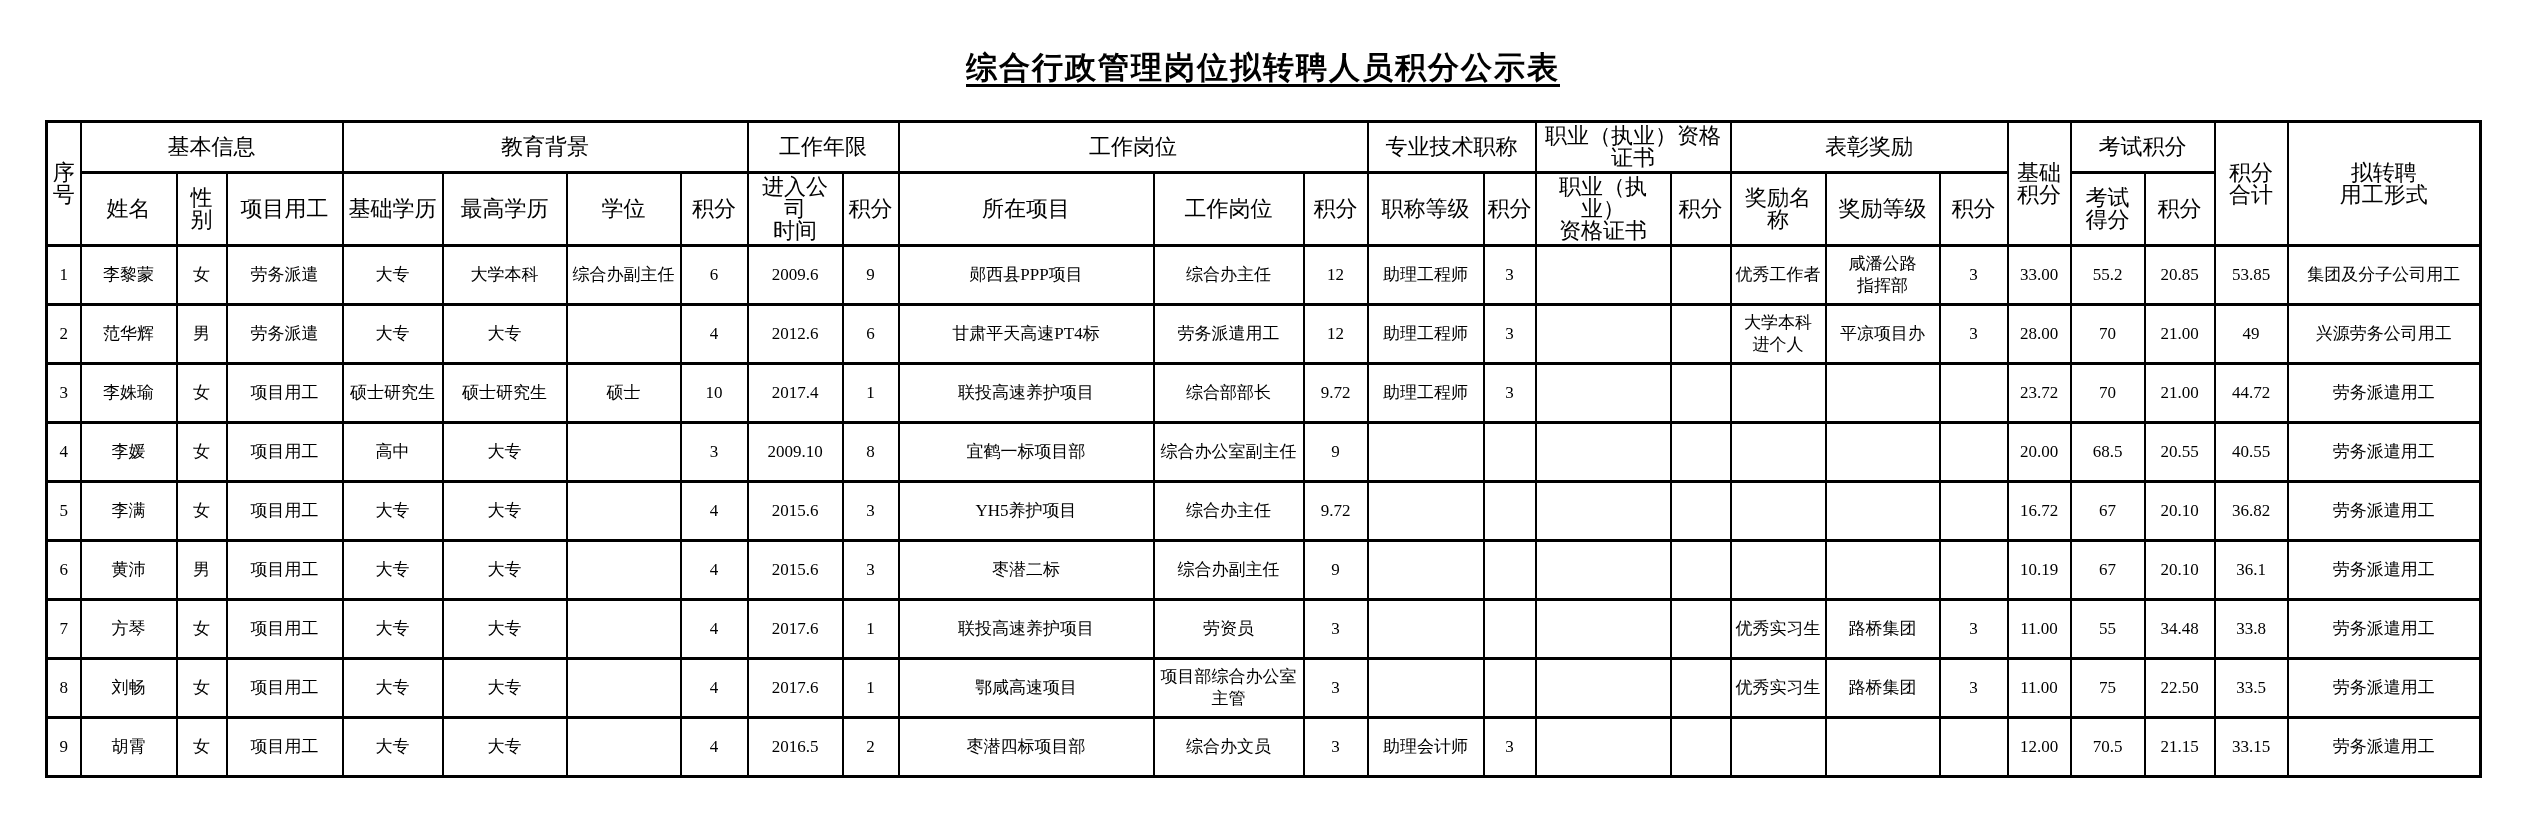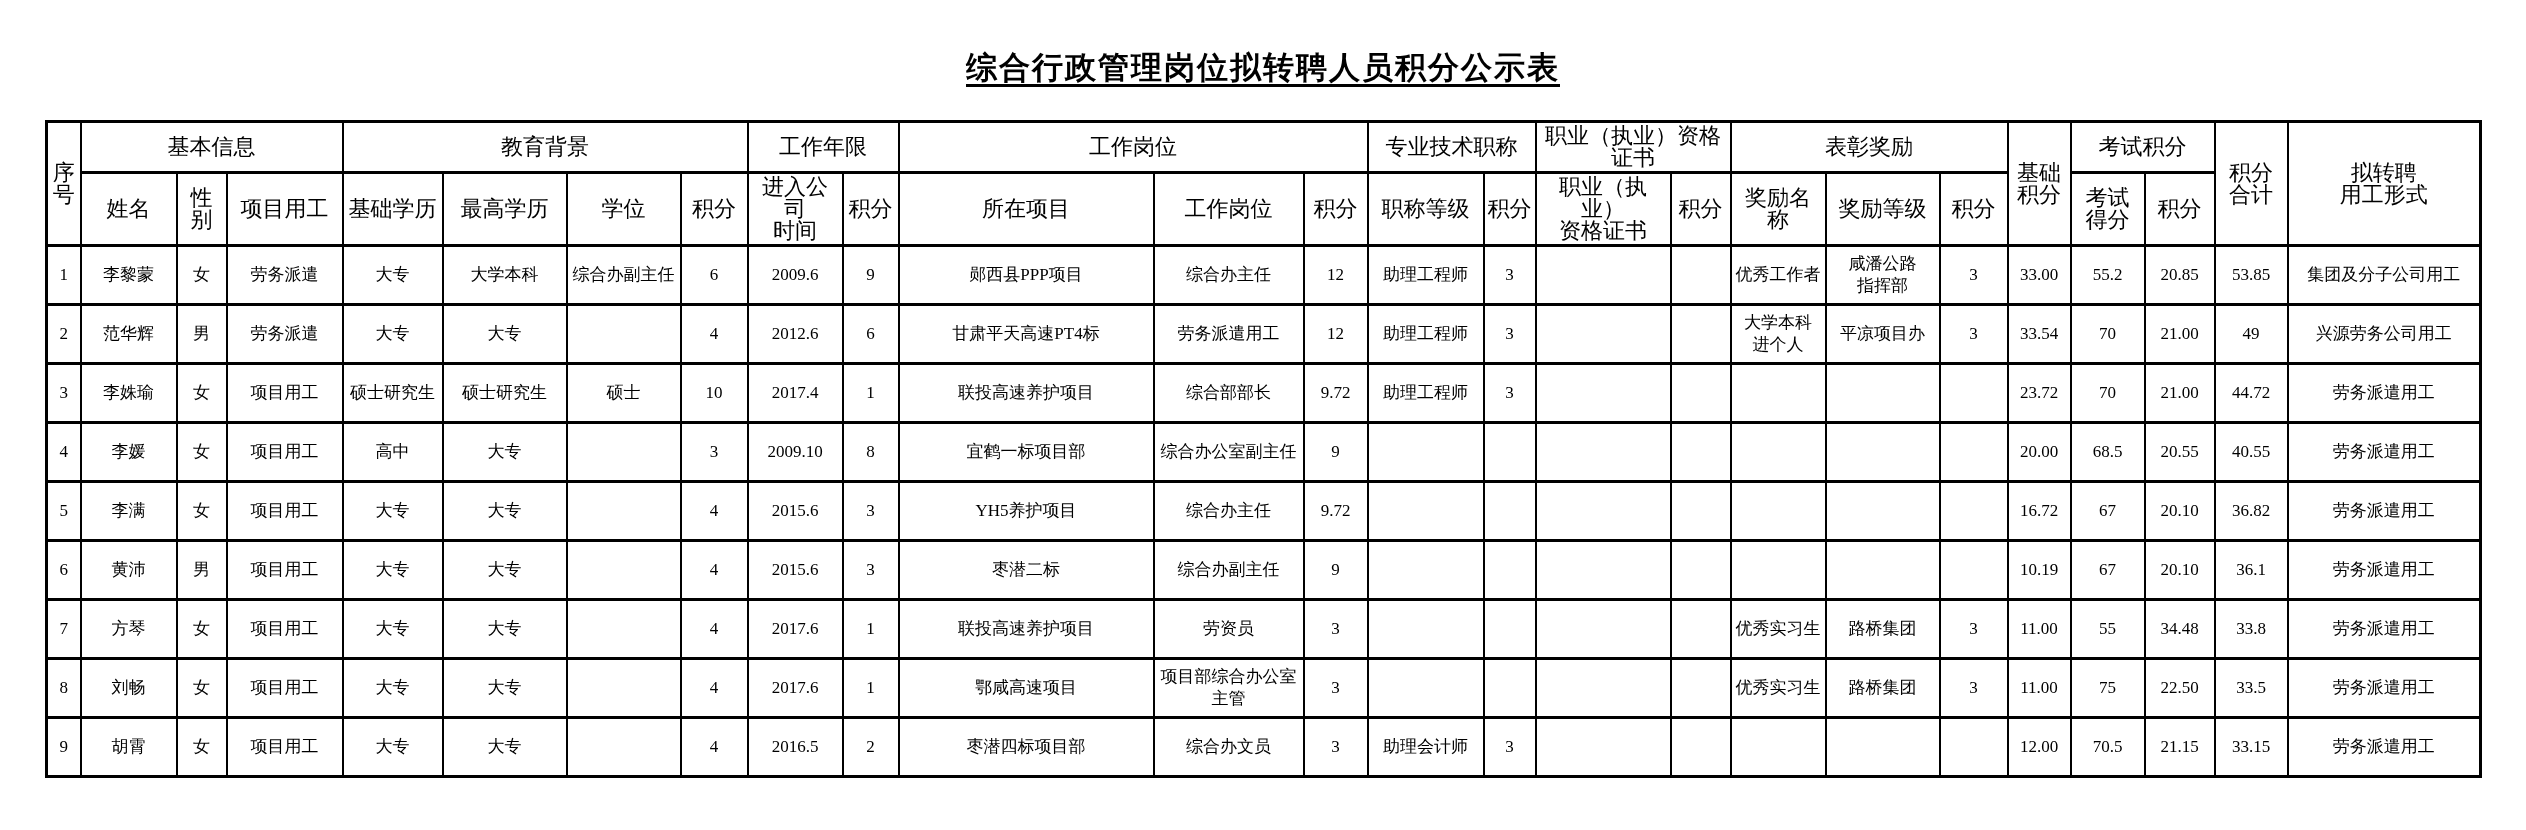--- a/index.html
+++ b/index.html
@@ -180,21 +180,21 @@
           <td>劳务派遣用工</td>
           <td>12</td>
           <td>助理工程师</td>
           <td>3</td>
           <td></td>
           <td></td>
           <td>大学本科
 进个人</td>
           <td>平凉项目办</td>
           <td>3</td>
-          <td>33.54</td>
+          <td>28.00</td>
           <td>70</td>
           <td>21.00</td>
           <td>49</td>
           <td>兴源劳务公司用工</td>
         </tr>
         <tr>
           <td>3</td>
           <td>李姝瑜</td>
           <td>女</td>
           <td>项目用工</td>

